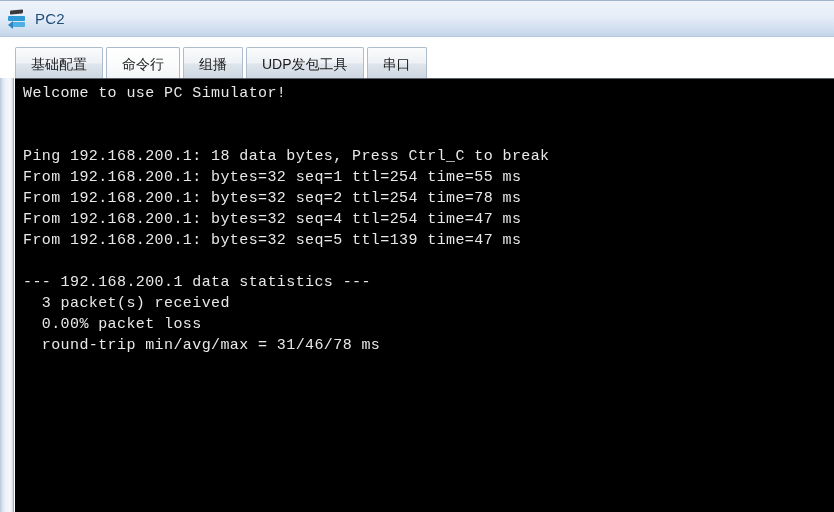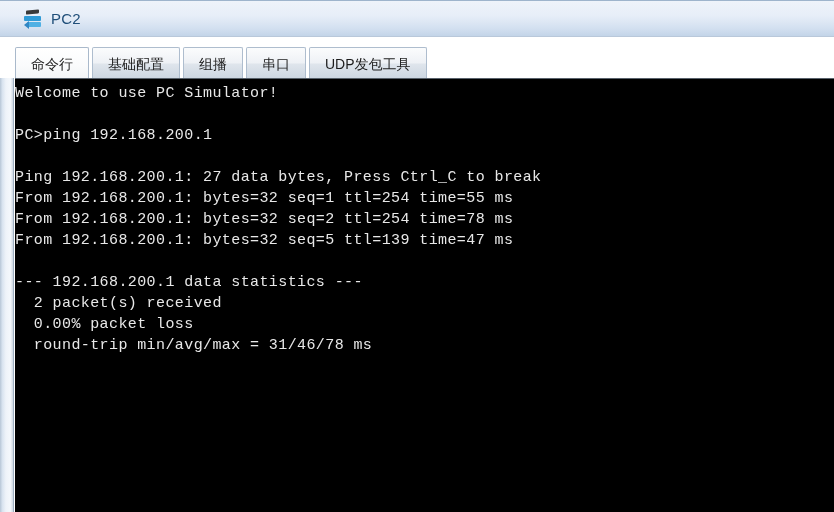--- a/index.html
+++ b/index.html
@@ -25,21 +25,21 @@
   .titlebar {
     position: absolute;
     left: 0; top: 0;
     width: 834px;
     height: 36px;
     background: linear-gradient(to bottom, #eef3fa 0%, #e7eef8 42%, #d3e0f0 78%, #c3d4e8 100%);
     border-top: 1px solid #9eb4cc;
     box-sizing: border-box;
     display: flex;
     align-items: center;
-    padding-left: 24px;
+    padding-left: 8px;
   }
   .title-icon {
     width: 20px;
     height: 20px;
     position: relative;
     margin-right: 7px;
     flex: none;
   }
   .title-icon .scr {
     position: absolute;
@@ -132,21 +132,21 @@
     position: absolute;
     left: 15px; top: 78px;
     width: 819px;
     height: 434px;
     background: #000000;
     overflow: hidden;
     border-top: 1px solid #58616b;
     box-sizing: border-box;
   }
   .term-inner {
-    padding: 4px 0 0 0;
+    padding: 4px 0 0 8px;
   }
   .line {
     font-family: "Liberation Mono", "DejaVu Sans Mono", monospace;
     font-size: 15px;
     line-height: 21px;
     color: #e8e8e8;
     white-space: pre;
     letter-spacing: 0.4px;
     height: 21px;
   }
@@ -170,52 +170,52 @@
       <span class="scr"></span>
       <span class="bodyb"></span>
       <span class="foot"></span>
       <span class="arrowl"></span>
     </span>
     <span class="title-text">PC2</span>
   </div>
 
   <div class="tabstrip">
     <div class="tabs">
+      <div class="tab">
+        <span>基础配置</span>
+      </div>
       <div class="tab active">
         <span>命令行</span>
       </div>
       <div class="tab">
-        <span>基础配置</span>
-      </div>
-      <div class="tab">
         <span>组播</span>
       </div>
       <div class="tab">
+        <span>UDP发包工具</span>
+      </div>
+      <div class="tab">
         <span>串口</span>
-      </div>
-      <div class="tab">
-        <span>UDP发包工具</span>
       </div>
     </div>
   </div>
 
   <div class="left-gutter"></div>
 
   <div class="terminal">
     <div class="term-inner">
       <div class="line">Welcome to use PC Simulator!</div>
       <div class="line blank"></div>
-      <div class="line">PC&gt;ping 192.168.200.1</div>
-      <div class="line blank"></div>
-      <div class="line">Ping 192.168.200.1: 27 data bytes, Press Ctrl_C to break</div>
+      <div class="line blank"></div>
+      <div class="line">Ping 192.168.200.1: 18 data bytes, Press Ctrl_C to break</div>
       <div class="line">From 192.168.200.1: bytes=32 seq=1 ttl=254 time=55 ms</div>
       <div class="line">From 192.168.200.1: bytes=32 seq=2 ttl=254 time=78 ms</div>
+      <div class="line">From 192.168.200.1: bytes=32 seq=4 ttl=254 time=47 ms</div>
       <div class="line">From 192.168.200.1: bytes=32 seq=5 ttl=139 time=47 ms</div>
       <div class="line blank"></div>
       <div class="line">--- 192.168.200.1 data statistics ---</div>
-      <div class="line">  2 packet(s) received</div>
+      <div class="line">  3 packet(s) received</div>
       <div class="line">  0.00% packet loss</div>
       <div class="line">  round-trip min/avg/max = 31/46/78 ms</div>
       <div class="line blank"></div>
     </div>
   </div>
 
 </div>
 
 </body></html>

